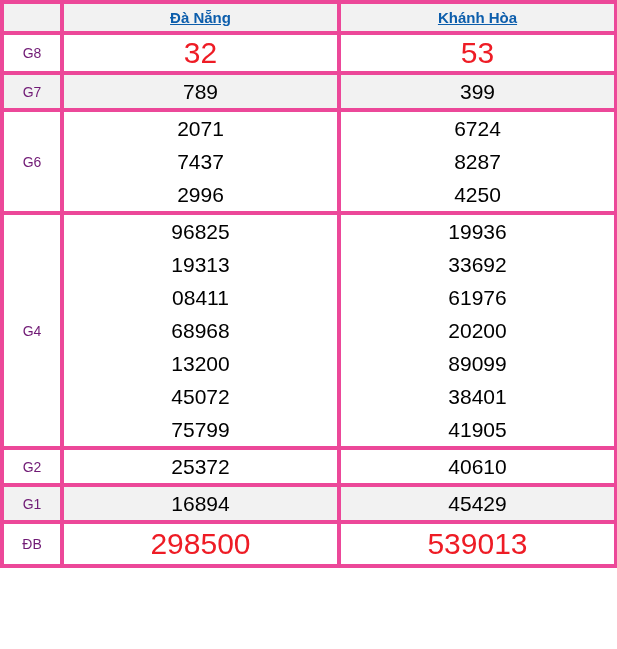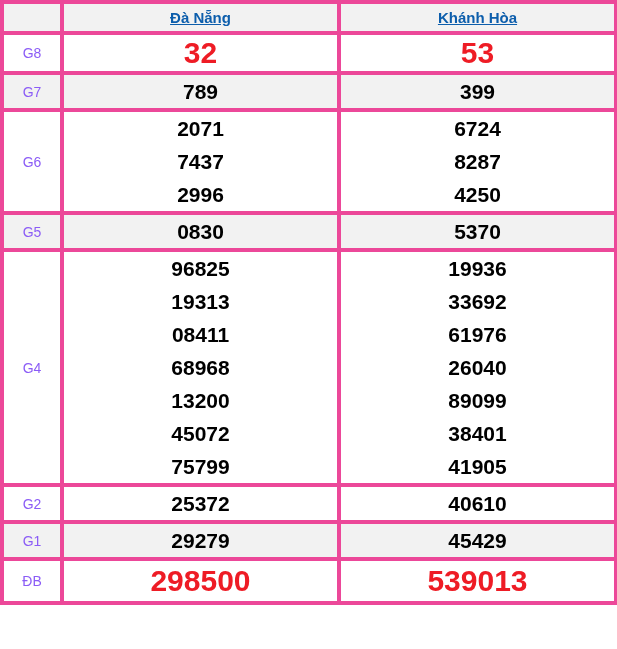--- a/index.html
+++ b/index.html
@@ -22,25 +22,25 @@
 
   .hdr-link{
     color:#0d5eac;
     font-weight:bold;
     font-size:15px;
     text-decoration:underline;
     cursor:pointer;
   }
   .row-label{
     font-size:14px;
-    color:#8b5cf6;
+    color:#701a75;
   }
   .num{
     font-size:21px;
-    font-weight:bold;
+    font-weight:normal;
     color:#000000;
     line-height:33px;
   }
   .hl .num{
     font-size:30px;
     color:#ee1c25;
     line-height:36px;
   }
   
   tr[data-name="header-row"]{height:31px;}
@@ -98,67 +98,58 @@
       <div class="num" data-name="prize-number">7437</div>
       <div class="num" data-name="prize-number">2996</div>
     </td>
     <td>
       <div class="num" data-name="prize-number">6724</div>
       <div class="num" data-name="prize-number">8287</div>
       <div class="num" data-name="prize-number">4250</div>
     </td>
   </tr>
 
-  <tr data-name="prize-row-g5" class="stripe">
-    <td class="row-label" data-name="row-label-g5">G5</td>
-    <td>
-          <div class="num" data-name="prize-number">0830</div>
-        </td>
-    <td>
-          <div class="num" data-name="prize-number">5370</div>
-        </td>
-  </tr>
 
   <tr data-name="prize-row-g4">
     <td class="row-label" data-name="row-label-g4">G4</td>
     <td>
       <div class="num" data-name="prize-number">96825</div>
       <div class="num" data-name="prize-number">19313</div>
       <div class="num" data-name="prize-number">08411</div>
       <div class="num" data-name="prize-number">68968</div>
       <div class="num" data-name="prize-number">13200</div>
       <div class="num" data-name="prize-number">45072</div>
       <div class="num" data-name="prize-number">75799</div>
     </td>
     <td>
       <div class="num" data-name="prize-number">19936</div>
       <div class="num" data-name="prize-number">33692</div>
       <div class="num" data-name="prize-number">61976</div>
-      <div class="num" data-name="prize-number">26040</div>
+      <div class="num" data-name="prize-number">20200</div>
       <div class="num" data-name="prize-number">89099</div>
       <div class="num" data-name="prize-number">38401</div>
       <div class="num" data-name="prize-number">41905</div>
     </td>
   </tr>
 
 
   <tr data-name="prize-row-g2">
     <td class="row-label" data-name="row-label-g2">G2</td>
     <td>
           <div class="num" data-name="prize-number">25372</div>
         </td>
     <td>
           <div class="num" data-name="prize-number">40610</div>
         </td>
   </tr>
 
   <tr data-name="prize-row-g1" class="stripe">
     <td class="row-label" data-name="row-label-g1">G1</td>
     <td>
-          <div class="num" data-name="prize-number">29279</div>
+          <div class="num" data-name="prize-number">16894</div>
         </td>
     <td>
           <div class="num" data-name="prize-number">45429</div>
         </td>
   </tr>
 
   <tr data-name="prize-row-db">
     <td class="row-label" data-name="row-label-db">ĐB</td>
     <td class="hl">
           <div class="num" data-name="prize-number">298500</div>

